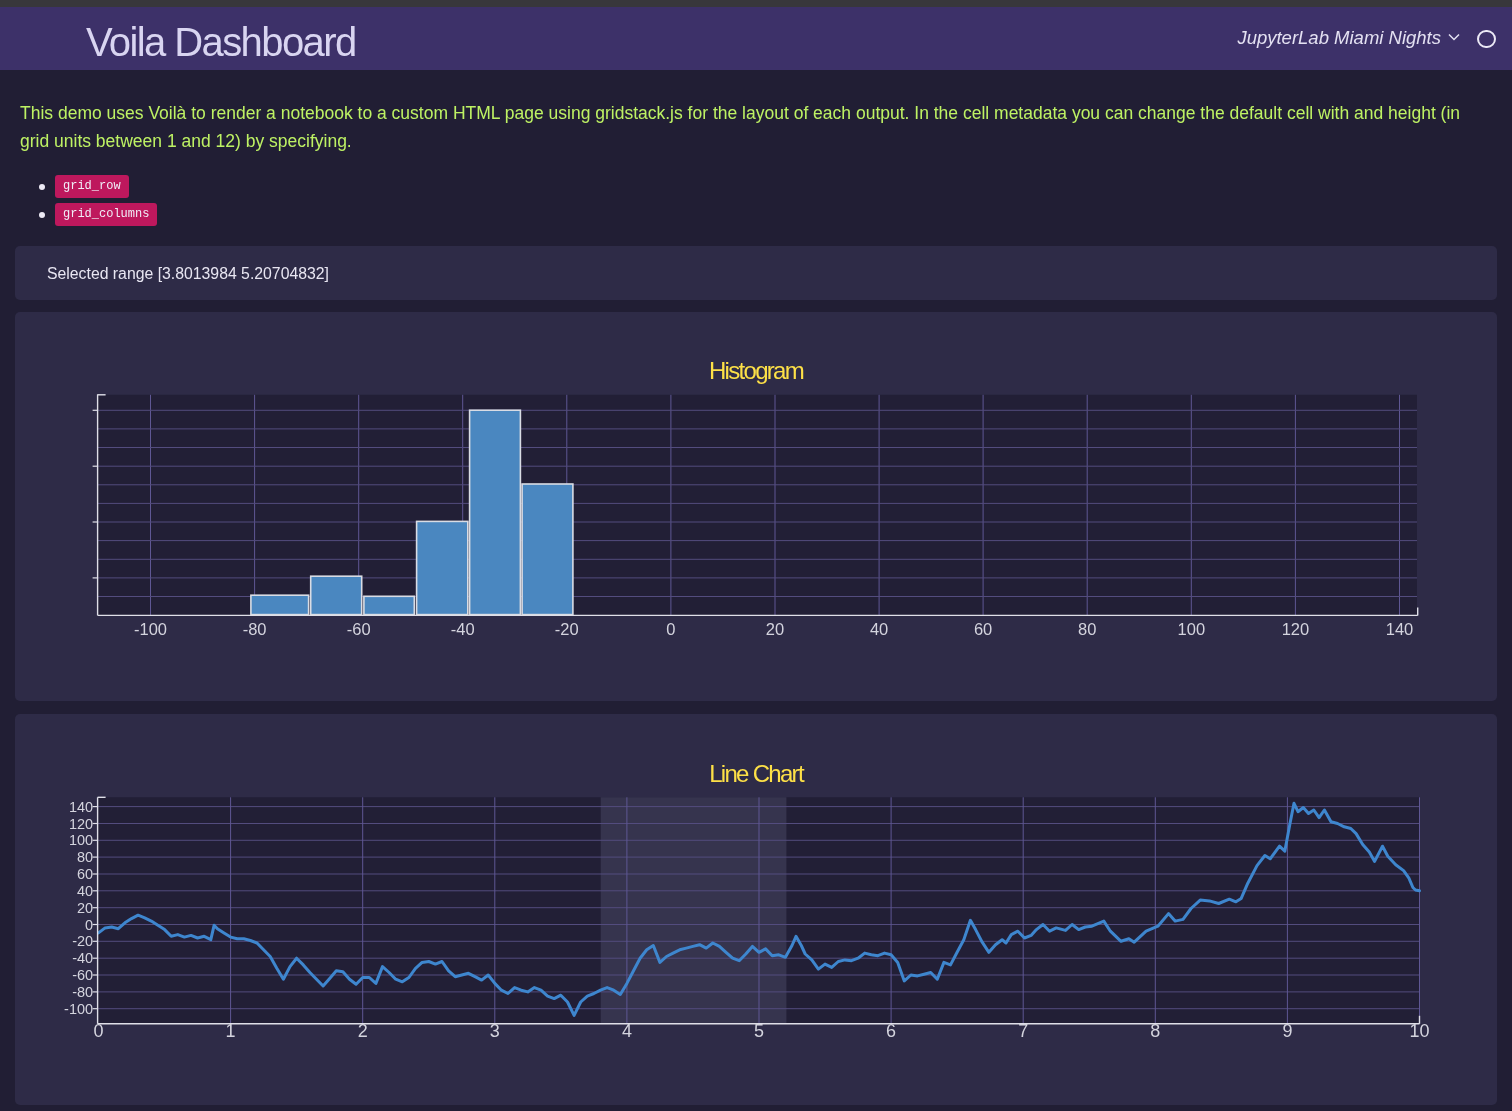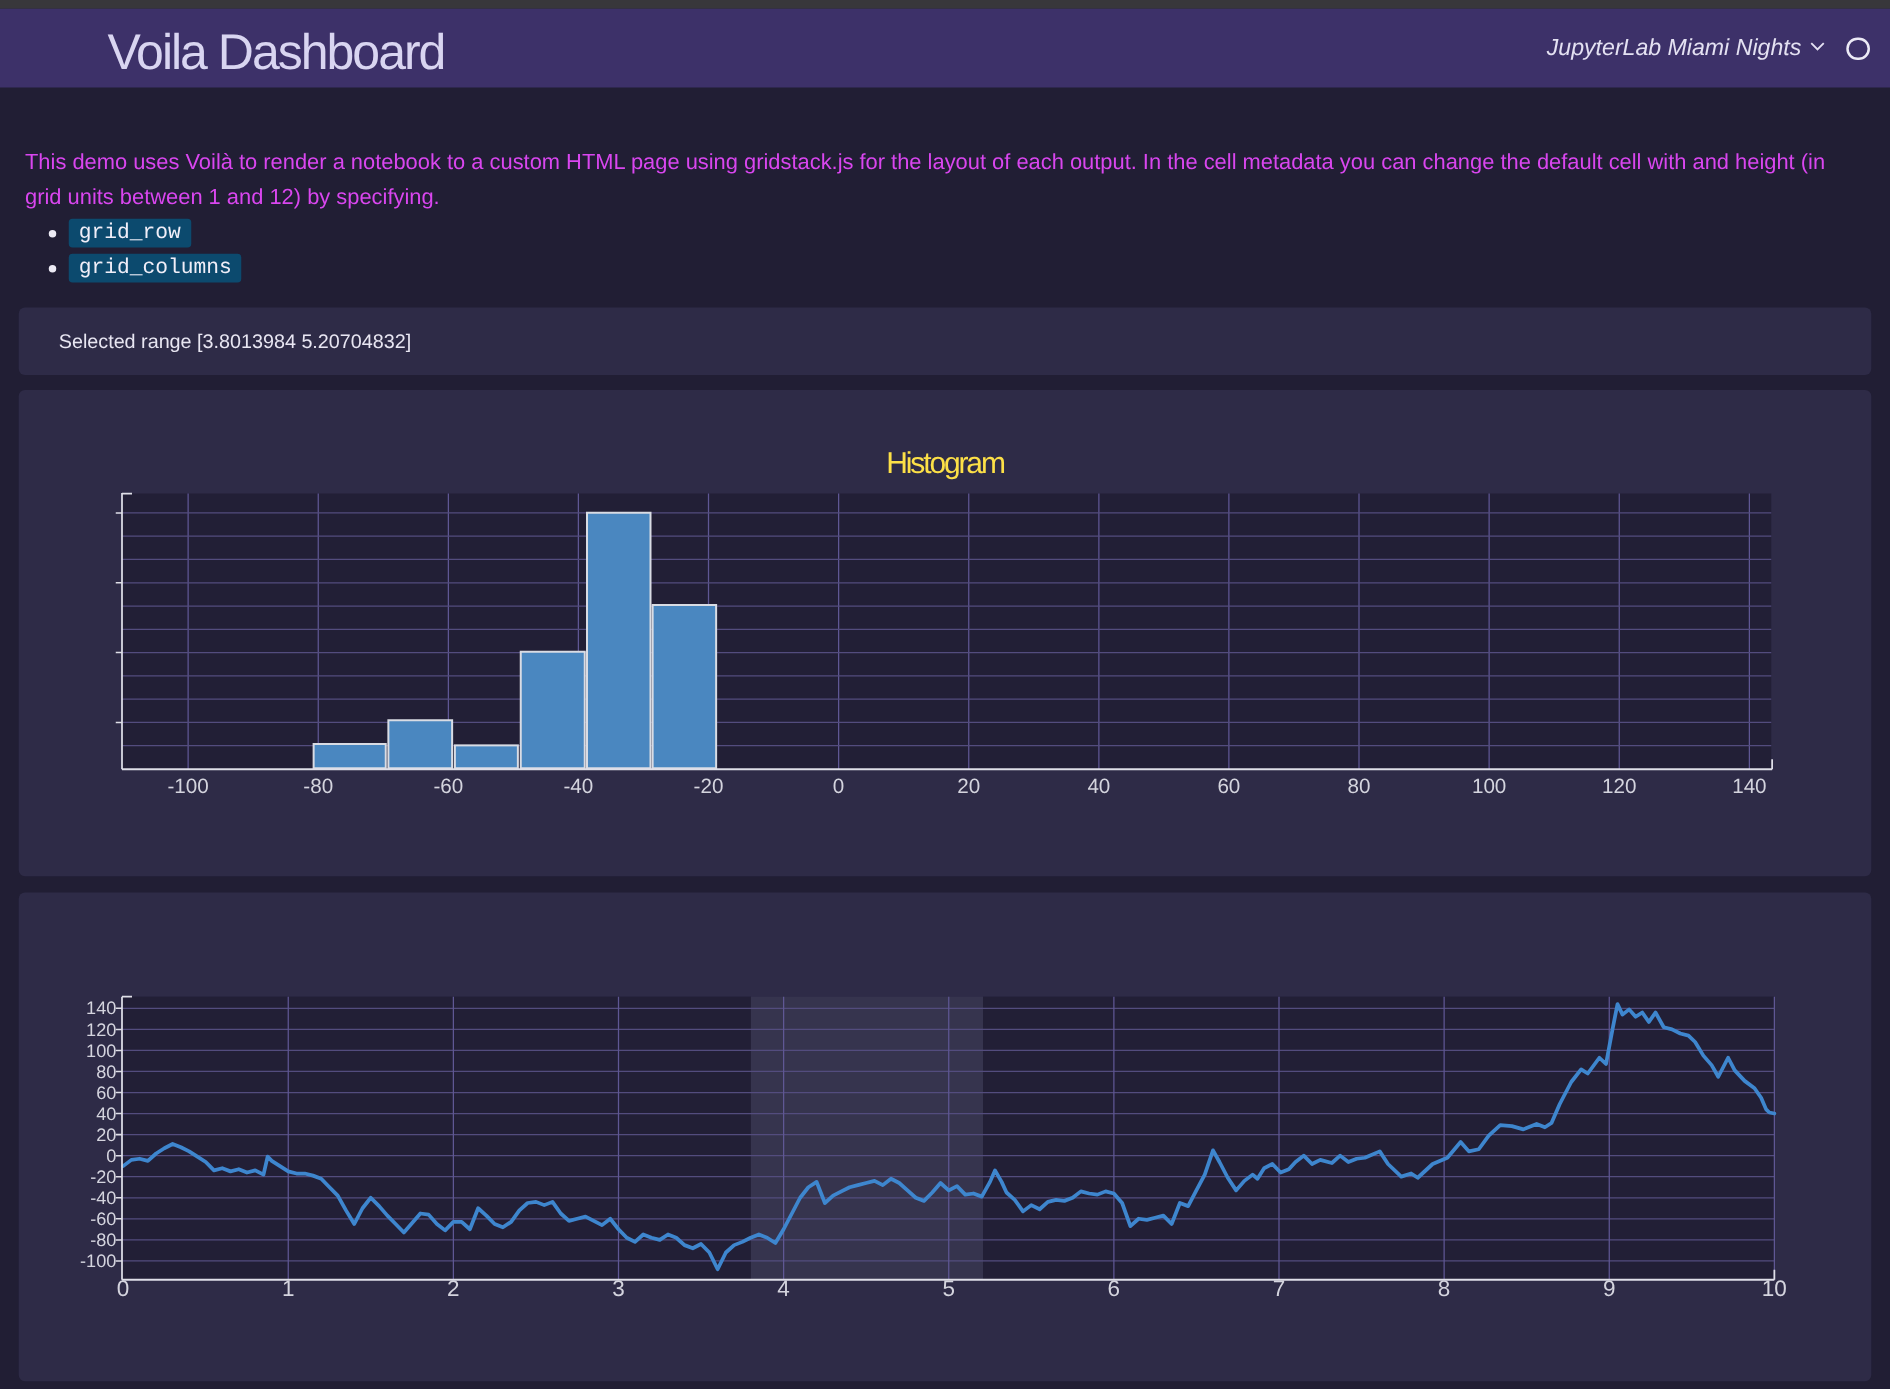--- a/index.html
+++ b/index.html
@@ -2,25 +2,25 @@
 <html><head><meta charset="utf-8">
 <style>
 * { margin:0; padding:0; box-sizing:border-box; }
 html,body { width:1512px; height:1111px; background:#211e34; font-family:"Liberation Sans",sans-serif; overflow:hidden; }
 .topstrip { position:absolute; left:0; top:0; width:1512px; height:7px; background:#38373b; }
 .header { position:absolute; left:0; top:7px; width:1512px; height:62.6px; background:#3d3169; }
 .header h1 { position:absolute; left:62px; top:12.5px; font-size:40px; font-weight:400; color:#d9d5f1; letter-spacing:-1.6px;margin-left:24px; }
 .hdr-right { position:absolute; right:71px; top:20px; font-size:18.5px; color:#e4e1f2;font-style:italic; }
 .chev { position:absolute; right:52px; top:23.5px; width:12px; height:12px; }
 .circ { position:absolute; right:16.5px; top:22.5px; width:18.5px; height:18.5px; border:2px solid #eceaf6; border-radius:50%; }
-.para { position:absolute; left:20px; top:99px; width:1470px; font-size:17.5px; line-height:28px; color:#d946ef;margin-top:16px; }
+.para { position:absolute; left:20px; top:99px; width:1470px; font-size:17.5px; line-height:28px; color:#bef264; }
 ul.lst { position:absolute; left:20px; top:175px; list-style:none; }
 ul.lst li { position:relative; padding-left:35px; margin-bottom:5px; height:23px; }
 ul.lst li::before { content:""; position:absolute; left:19px; top:8.5px; width:6px; height:6px; border-radius:50%; background:#eceaf4; }
-.chip { display:inline-block; background:#0c4a6e; color:#f0eef8; font-family:"Liberation Mono",monospace; font-size:17px; line-height:23px; padding:0 8px; border-radius:3px; }
+.chip { display:inline-block; background:#be185d; color:#f0eef8; font-family:"Liberation Mono",monospace; font-size:12px; line-height:23px; padding:0 8px; border-radius:3px; }
 .panel { position:absolute; background:#2e2b47; border-radius:5px; }
 .selrange { left:15px; top:246px; width:1482px; height:54px; }
 .selrange span { position:absolute; left:7px; top:19px; font-size:15.8px; color:#e8e6f2;margin-left:25px; }
 .histpanel { left:15px; top:312px; width:1482px; height:389px; }
 .linepanel { left:15px; top:714px; width:1482px; height:391px; }
 .ctitle { position:absolute; width:100%; text-align:center; font-size:24px; letter-spacing:-1.7px; line-height:1; color:#fde047; }
 </style></head>
 <body>
 <div class="topstrip"></div>
 <div class="header">
@@ -90,20 +90,21 @@
 <text x="760.0" y="322.5" text-anchor="middle" font-size="16.5" fill="#d4d4de">20</text>
 <text x="864.1" y="322.5" text-anchor="middle" font-size="16.5" fill="#d4d4de">40</text>
 <text x="968.1" y="322.5" text-anchor="middle" font-size="16.5" fill="#d4d4de">60</text>
 <text x="1072.2" y="322.5" text-anchor="middle" font-size="16.5" fill="#d4d4de">80</text>
 <text x="1176.3" y="322.5" text-anchor="middle" font-size="16.5" fill="#d4d4de">100</text>
 <text x="1280.4" y="322.5" text-anchor="middle" font-size="16.5" fill="#d4d4de">120</text>
 <text x="1384.5" y="322.5" text-anchor="middle" font-size="16.5" fill="#d4d4de">140</text>
   </svg>
 </div>
 <div class="panel linepanel">
+  <div class="ctitle" style="top:48px;">Line Chart</div>
   <svg width="1482" height="391" style="position:absolute;left:0;top:0;" font-family="&quot;Liberation Sans&quot;,sans-serif">
 <rect x="82.6" y="83.3" width="1321.9" height="226.5" fill="#221f36"></rect>
 <rect x="585.7" y="83.3" width="185.7" height="226.5" fill="rgba(196,196,236,0.13)"></rect>
 <line x1="82.6" y1="294.7" x2="1404.5" y2="294.7" stroke="#534c7e" stroke-width="1"></line>
 <line x1="82.6" y1="277.9" x2="1404.5" y2="277.9" stroke="#534c7e" stroke-width="1"></line>
 <line x1="82.6" y1="261.0" x2="1404.5" y2="261.0" stroke="#534c7e" stroke-width="1"></line>
 <line x1="82.6" y1="244.2" x2="1404.5" y2="244.2" stroke="#534c7e" stroke-width="1"></line>
 <line x1="82.6" y1="227.3" x2="1404.5" y2="227.3" stroke="#534c7e" stroke-width="1"></line>
 <line x1="82.6" y1="210.5" x2="1404.5" y2="210.5" stroke="#534c7e" stroke-width="1"></line>
 <line x1="82.6" y1="193.7" x2="1404.5" y2="193.7" stroke="#534c7e" stroke-width="1"></line>

